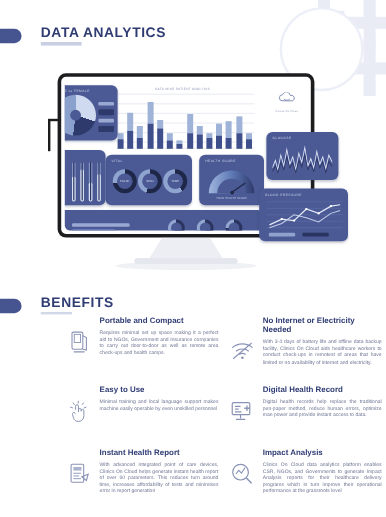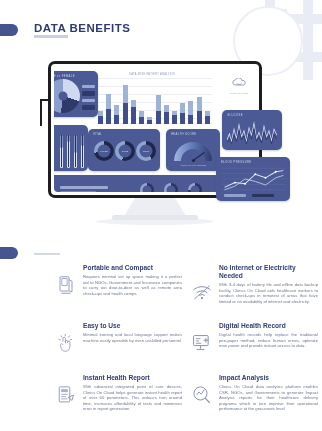--- a/index.html
+++ b/index.html
@@ -159,21 +159,21 @@
   </div>
   <div class="plus-deco" style="left:290px;top:34px;width:36px;height:46px;">
     <div class="bar" style="left:13px;top:0;width:10px;height:46px;"></div>
     <div class="bar" style="left:0;top:18px;width:36px;height:10px;"></div>
   </div>
   <div class="circle-deco" style="left:233px;top:6px;width:66px;height:66px;"></div>
 
   <div class="sec-head" style="left:0px;top:22px;">
     <div class="pill"></div>
     <div class="sec-title-wrap">
-      <div class="sec-title">DATA BENEFITS</div>
+      <div class="sec-title">DATA ANALYTICS</div>
       <div class="sec-underline"></div>
     </div>
   </div>
 
   <div class="connector" style="left:40px;top:100px;width:2px;height:26px;"></div>
   <div class="connector" style="left:40px;top:99px;width:16px;height:2px;"></div>
   <div class="connector" style="left:253px;top:90px;width:2px;height:22px;"></div>
   <div class="connector" style="left:253px;top:152px;width:2px;height:12px;"></div>
   <div class="connector" style="left:200px;top:190px;width:56px;height:2px;"></div>
   <div class="dot" style="left:252px;top:150px;"></div>
@@ -366,20 +366,21 @@
         <circle cx="84" cy="8" r="1.6"></circle>
       </g>
     </svg>
     <div class="legend-row" style="left:8px;top:37px;width:22px;height:3px;background:#8fa1cd;"></div>
     <div class="legend-row" style="left:36px;top:37px;width:22px;height:3px;background:#2b3460;"></div>
   </div>
 
   <div class="sec-head" style="left:0px;top:247px;">
     <div class="pill"></div>
     <div class="sec-title-wrap">
+      <div class="sec-title">BENEFITS</div>
       <div class="sec-underline small"></div>
     </div>
   </div>
 
   <div class="benefit" style="left:54px;top:264px;">
     <div class="b-title b-ind">Portable and Compact</div>
     <div class="b-row">
       <div class="b-icon">
         <svg width="18" height="20" viewBox="0 0 24 26">
           <rect x="4" y="2" width="12" height="19" rx="1.5" fill="none" stroke="#8a93b5" stroke-width="1.2"></rect>

